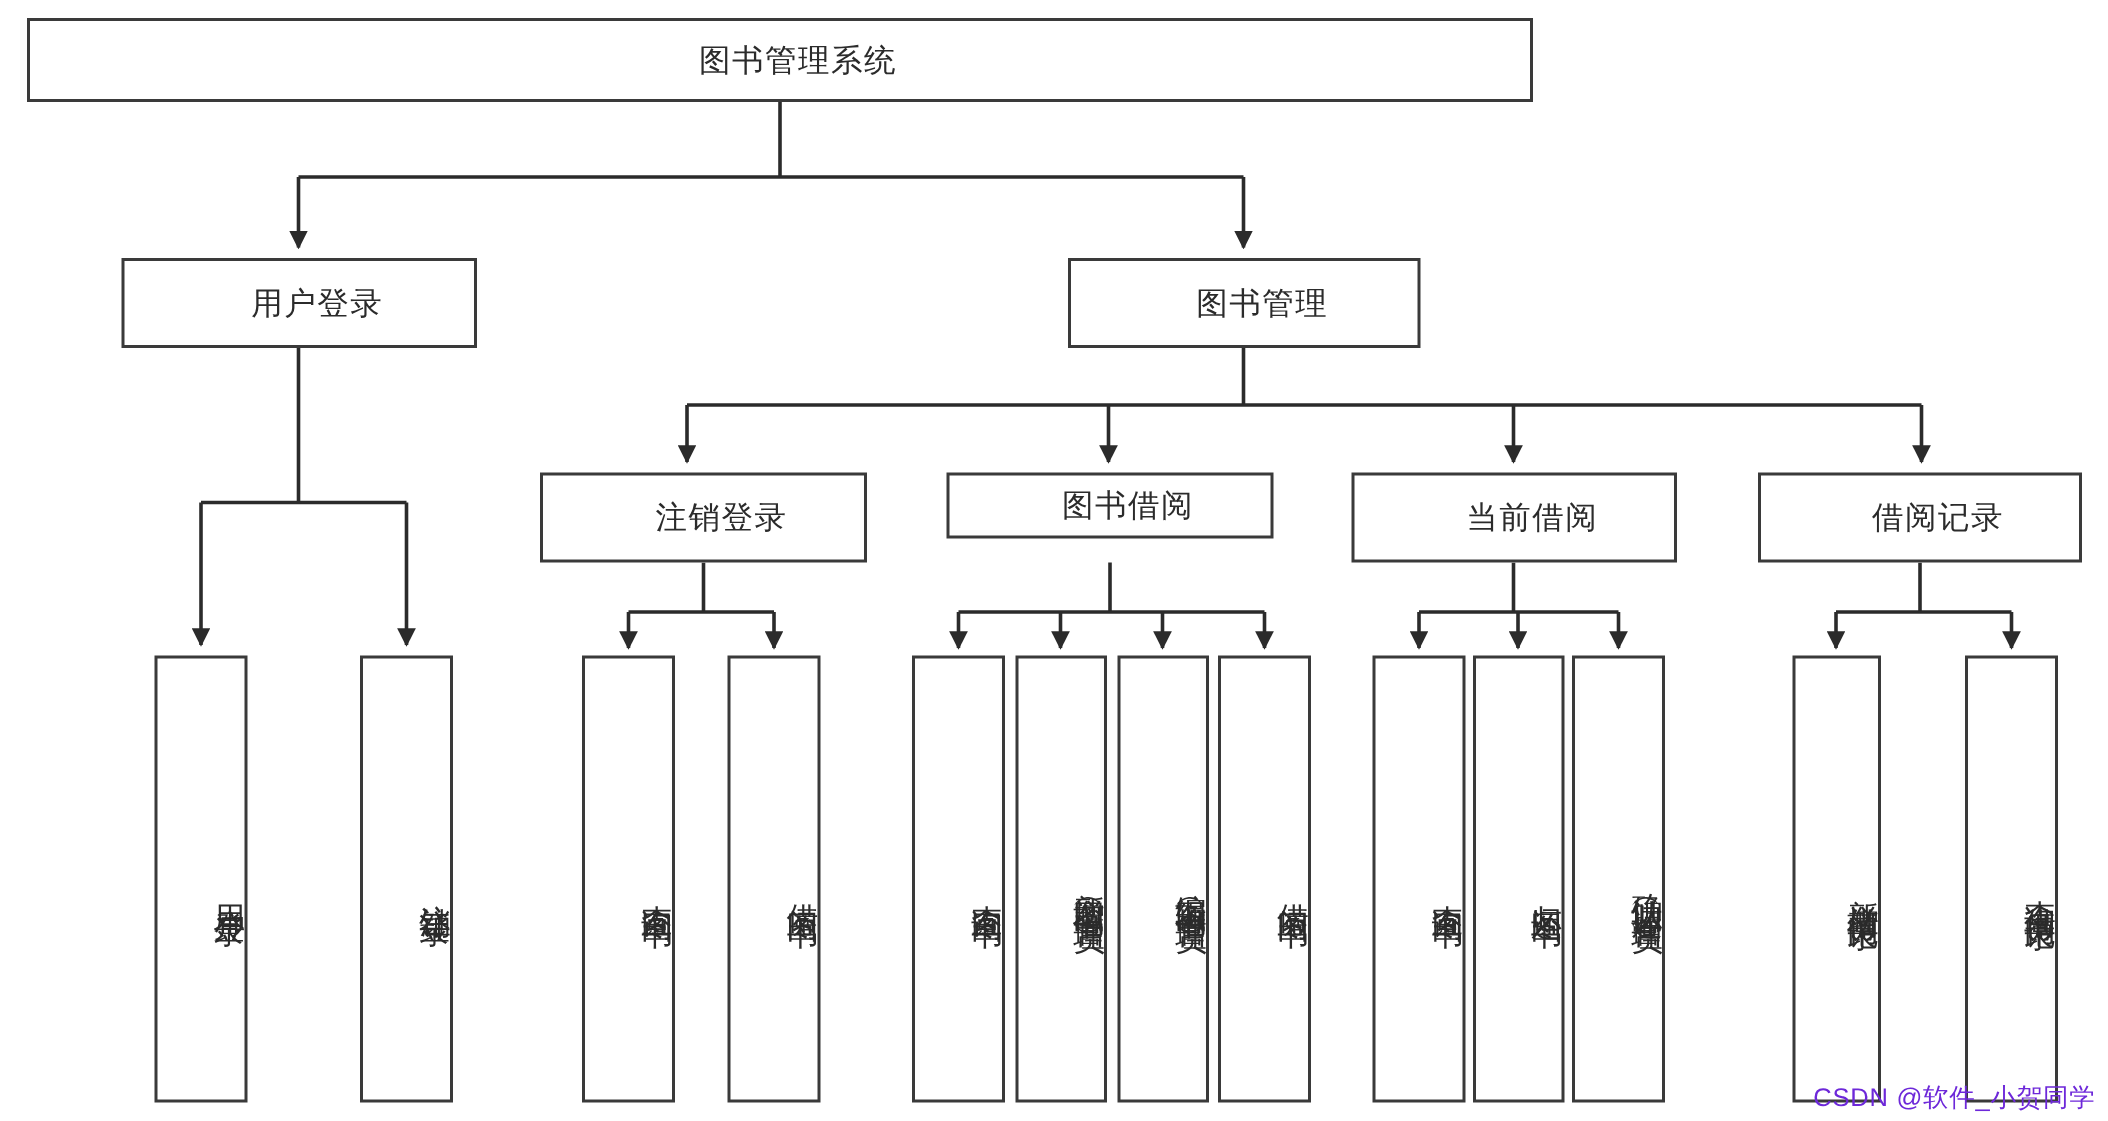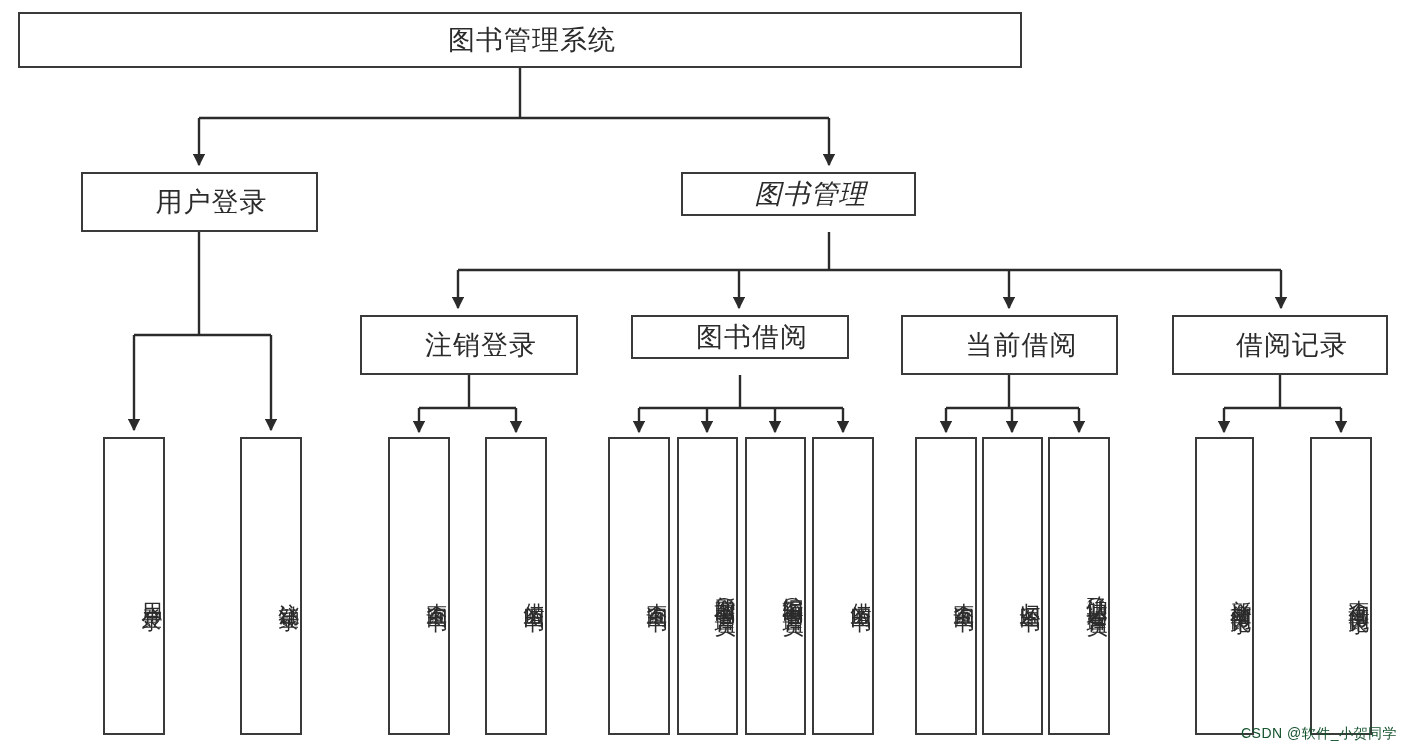--- a/index.html
+++ b/index.html
@@ -29,21 +29,21 @@
     position: absolute;
     box-sizing: border-box;
     border: 2.5px solid #3a3a3a;
     background: #ffffff;
     display: flex;
     align-items: center;
     justify-content: center;
     color: #2b2b2b;
   }
   .node.horiz {
-    font-size: 27px;
+    font-size: 21px;
     letter-spacing: 1px;
     padding-left: 24px;
   }
   .node.vert {
     writing-mode: vertical-rl;
     text-orientation: upright;
     font-size: 21px;
     letter-spacing: 3px;
     align-items: flex-start;
     justify-content: center;
@@ -52,22 +52,22 @@
   .node.vert > span {
     display: block;
     writing-mode: vertical-rl;
     text-orientation: upright;
     line-height: 1.08;
   }
   .watermark {
     position: absolute;
     right: 8px;
     bottom: 4px;
-    font-size: 14px;
-    color: #14532d;
+    font-size: 17px;
+    color: #6d28d9;
     letter-spacing: 0.5px;
     white-space: nowrap;
     margin-left: 16px;
   }
 </style>
 </head>
 <body>
 
 <div id="canvas">
 
@@ -121,21 +121,21 @@
     </g>
   </svg>
 
   <div class="node horiz" style="left:18px; top:12px; width:1004px; height:56px;">
     <span>图书管理系统</span>
   </div>
 
   <div class="node horiz" style="left:81px; top:172px; width:237px; height:60px;">
     <span>用户登录</span>
   </div>
-  <div class="node horiz" style="left:681px; top:172px; width:235px; height:44px;font-style:italic;">
+  <div class="node horiz" style="left:712px; top:172px; width:235px; height:60px;">
     <span>图书管理</span>
   </div>
 
   <div class="node horiz" style="left:360px; top:315px; width:218px; height:60px;">
     <span>注销登录</span>
   </div>
   <div class="node horiz" style="left:631px; top:315px; width:218px; height:44px;">
     <span>图书借阅</span>
   </div>
   <div class="node horiz" style="left:1172px; top:315px; width:216px; height:60px;">

